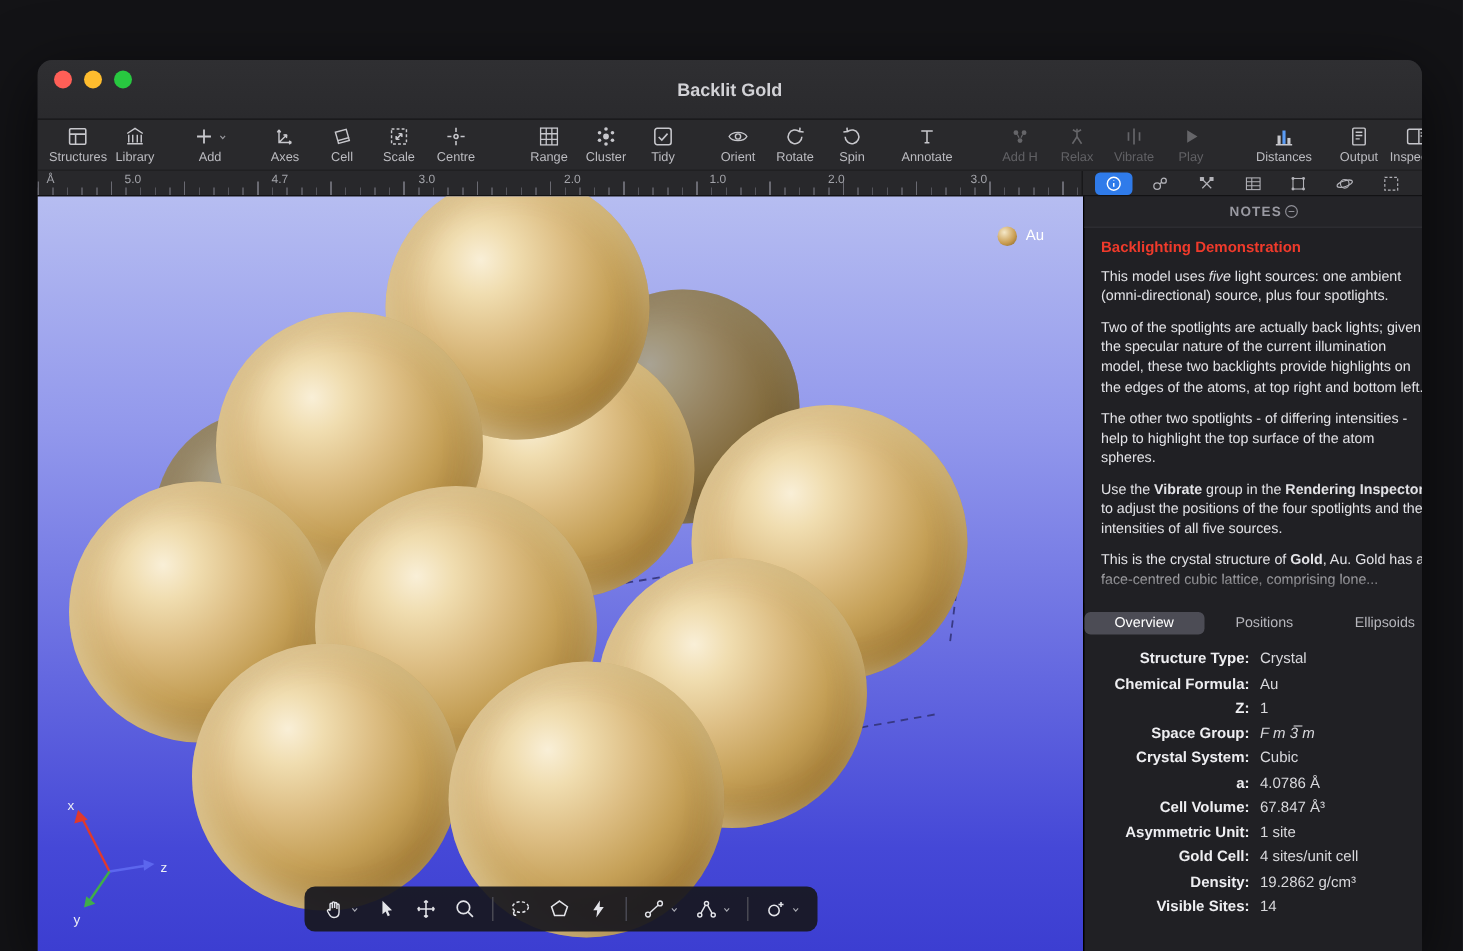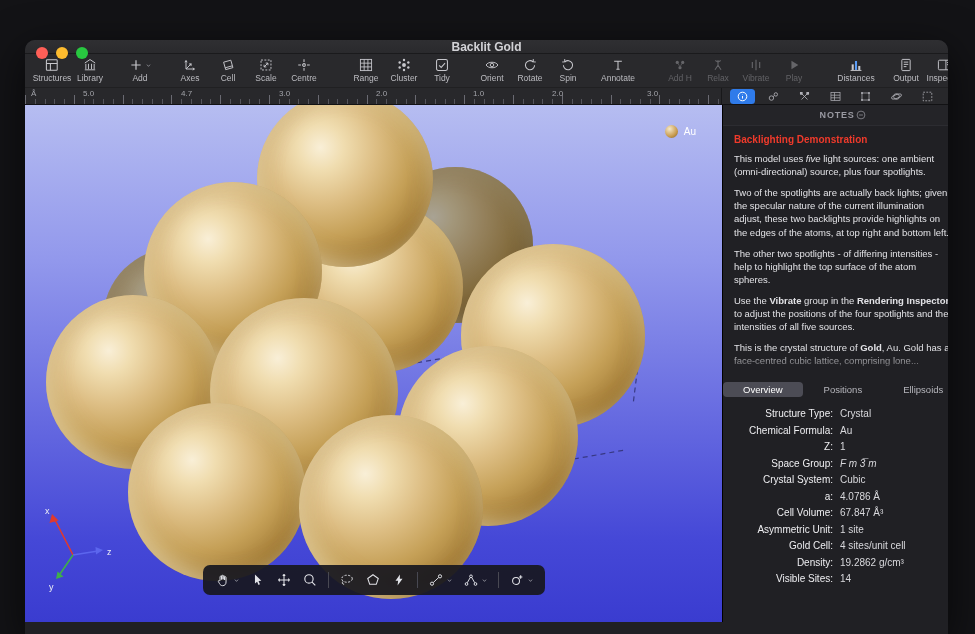--- a/index.html
+++ b/index.html
@@ -1,20 +1,20 @@
 <!DOCTYPE html>
 <html><head>
 <meta charset="utf-8">
 <style>
   *{box-sizing:border-box;margin:0;padding:0;}
   html,body{width:975px;height:634px;overflow:hidden;}
   body{background:#131316;font-family:"Liberation Sans",sans-serif;position:relative;}
   .window{position:absolute;left:25px;top:40px;width:923px;height:594px;border-radius:10px 10px 0 0;overflow:hidden;background:#202024;box-shadow:0 12px 44px rgba(0,0,0,.65);}
   
-  .titlebar{position:relative;height:14px;background:linear-gradient(#2f2f32,#2a2a2d);border-bottom:1px solid #1a1a1c;}
+  .titlebar{position:relative;height:40px;background:linear-gradient(#2f2f32,#2a2a2d);border-bottom:1px solid #1a1a1c;}
   .traffic{position:absolute;left:11px;top:7px;display:flex;gap:8px;}
   .light{width:12px;height:12px;border-radius:50%;}
   .light.red{background:#ff5f57;}.light.yellow{background:#febc2e;}.light.green{background:#28c840;}
   .win-title{position:absolute;inset:0;display:flex;align-items:center;justify-content:center;color:#d2d2d6;font-size:12px;font-weight:bold;}
   
   .toolbar{height:34px;background:#29292c;display:flex;align-items:flex-start;padding:2px 4px 0 8px;border-bottom:1px solid #202022;}
   .tb-item{display:flex;flex-direction:column;align-items:center;width:38px;color:#c7c7cc;flex:0 0 auto;}
   .tb-item .ic-row{display:flex;align-items:center;gap:1px;height:18px;}
   .tb-item svg{width:16px;height:16px;}
   .tb-item svg.caret{width:7px;height:7px;color:#9a9aa0;}
@@ -60,21 +60,21 @@
   .collapse-btn{color:#8f8f97;display:flex;}
   .collapse-btn svg{width:12px;height:12px;}
   .notes-body{position:relative;height:250px;overflow:hidden;padding:8px 11px 0;flex:0 0 auto;}
   .notes-body::after{content:"";position:absolute;left:0;right:0;bottom:0;height:26px;background:linear-gradient(rgba(32,32,36,0),#202024);}
   .note-heading{color:#ef3a2b;font-weight:bold;font-size:10px;margin-bottom:7px;}
   .note-p{color:#e2e2e6;font-size:9.5px;line-height:1.38;margin-bottom:8px;}
   .view-tabs{display:flex;justify-content:center;align-items:center;padding:6px 0 5px;gap:1px;flex:0 0 auto;}
   .vtab{font-size:9.5px;color:#b6b6bc;padding:2px 20px;border-radius:4px;}
   .vtab.sel{background:#4c4c55;color:#fff;}
   .props{padding:7px 10px 0 4px;display:grid;grid-template-columns:106px 1fr;column-gap:7px;row-gap:6px;}
-  .pl{font-size:10px;font-weight:normal;color:#eeeef1;text-align:right;line-height:1.05;}
+  .pl{font-size:10px;font-weight:bold;color:#eeeef1;text-align:right;line-height:1.05;}
   .pv{font-size:10px;color:#d8d8dc;line-height:1.05;}
   .pv.sg{font-style:italic;}
 </style>
 </head>
 <body>
 
 <svg width="0" height="0" style="position:absolute" aria-hidden="true">
 <defs>
 <symbol id="i-structures" viewBox="0 0 20 20">
         <g fill="none" stroke="currentColor" stroke-width="1.3">
@@ -654,21 +654,21 @@
         <span class="notes-title">NOTES</span>
         <span class="collapse-btn">
             <svg viewBox="0 0 20 20">
               <use href="#i-minus-circle"></use>
             </svg>
           </span>
       </div>
       <div class="notes-body">
         <div class="note-heading">Backlighting Demonstration</div>
         <p class="note-p">This model uses <i>five</i> light sources: one ambient (omni-directional) source, plus four spotlights.</p>
-        <p class="note-p">Two of the spotlights are actually back lights; given the specular nature of the current illumination adjust, these two backlights provide highlights on the edges of the atoms, at top right and bottom left.</p>
+        <p class="note-p">Two of the spotlights are actually back lights; given the specular nature of the current illumination model, these two backlights provide highlights on the edges of the atoms, at top right and bottom left.</p>
         <p class="note-p">The other two spotlights - of differing intensities - help to highlight the top surface of the atom spheres.</p>
         <p class="note-p">Use the <b>Vibrate</b> group in the <b>Rendering Inspector</b> to adjust the positions of the four spotlights and the intensities of all five sources.</p>
         <p class="note-p">This is the crystal structure of <b>Gold</b>, Au. Gold has a face-centred cubic lattice, comprising lone...</p>
       </div>
       <div class="view-tabs">
         <span class="vtab sel">Overview</span>
         <span class="vtab">Positions</span>
         <span class="vtab">Ellipsoids</span>
       </div>
       <div class="props">

